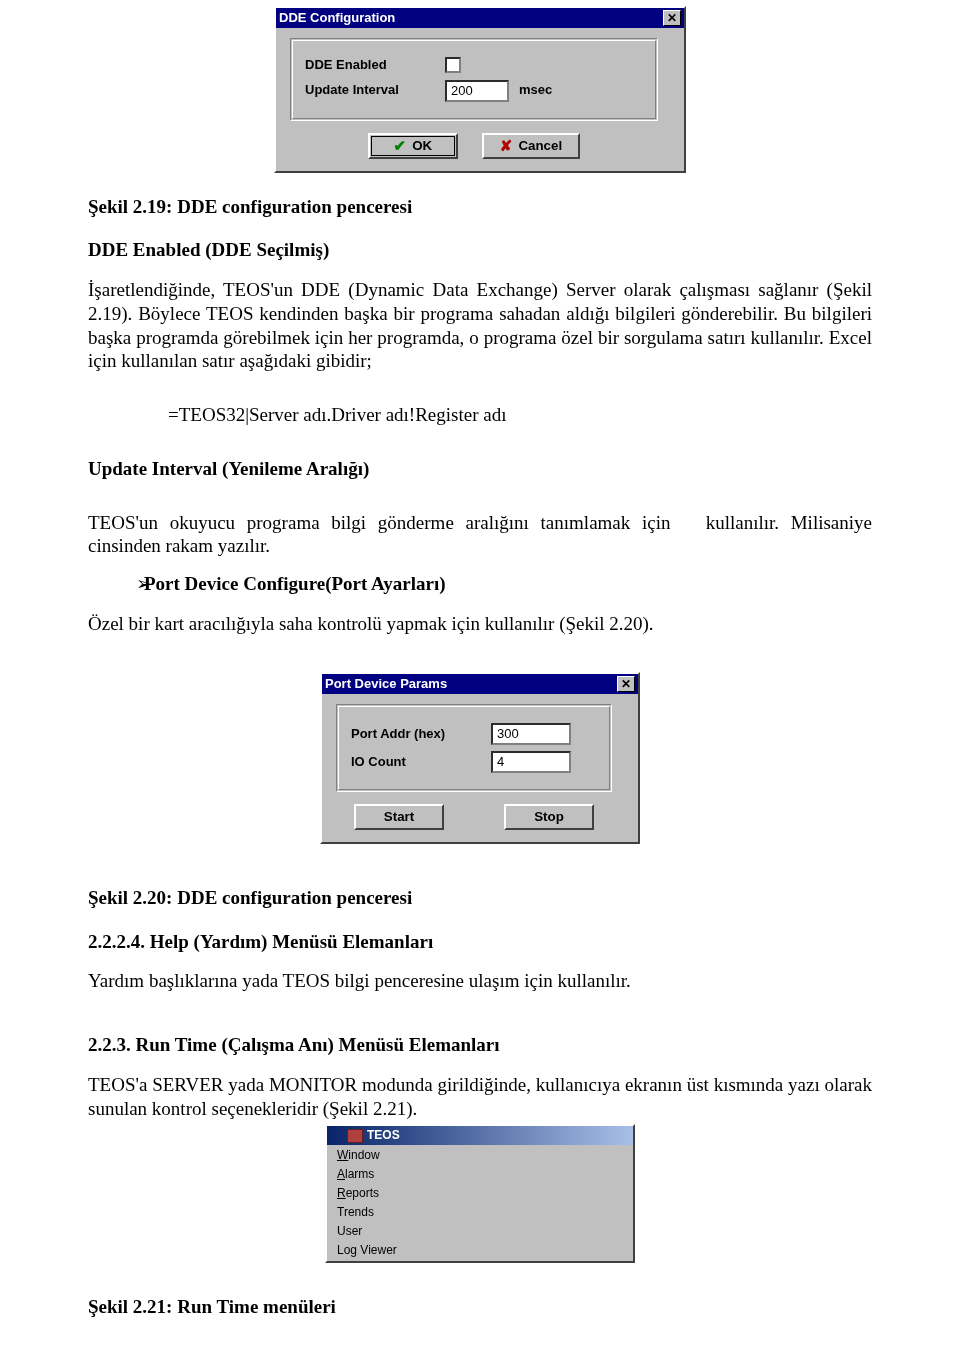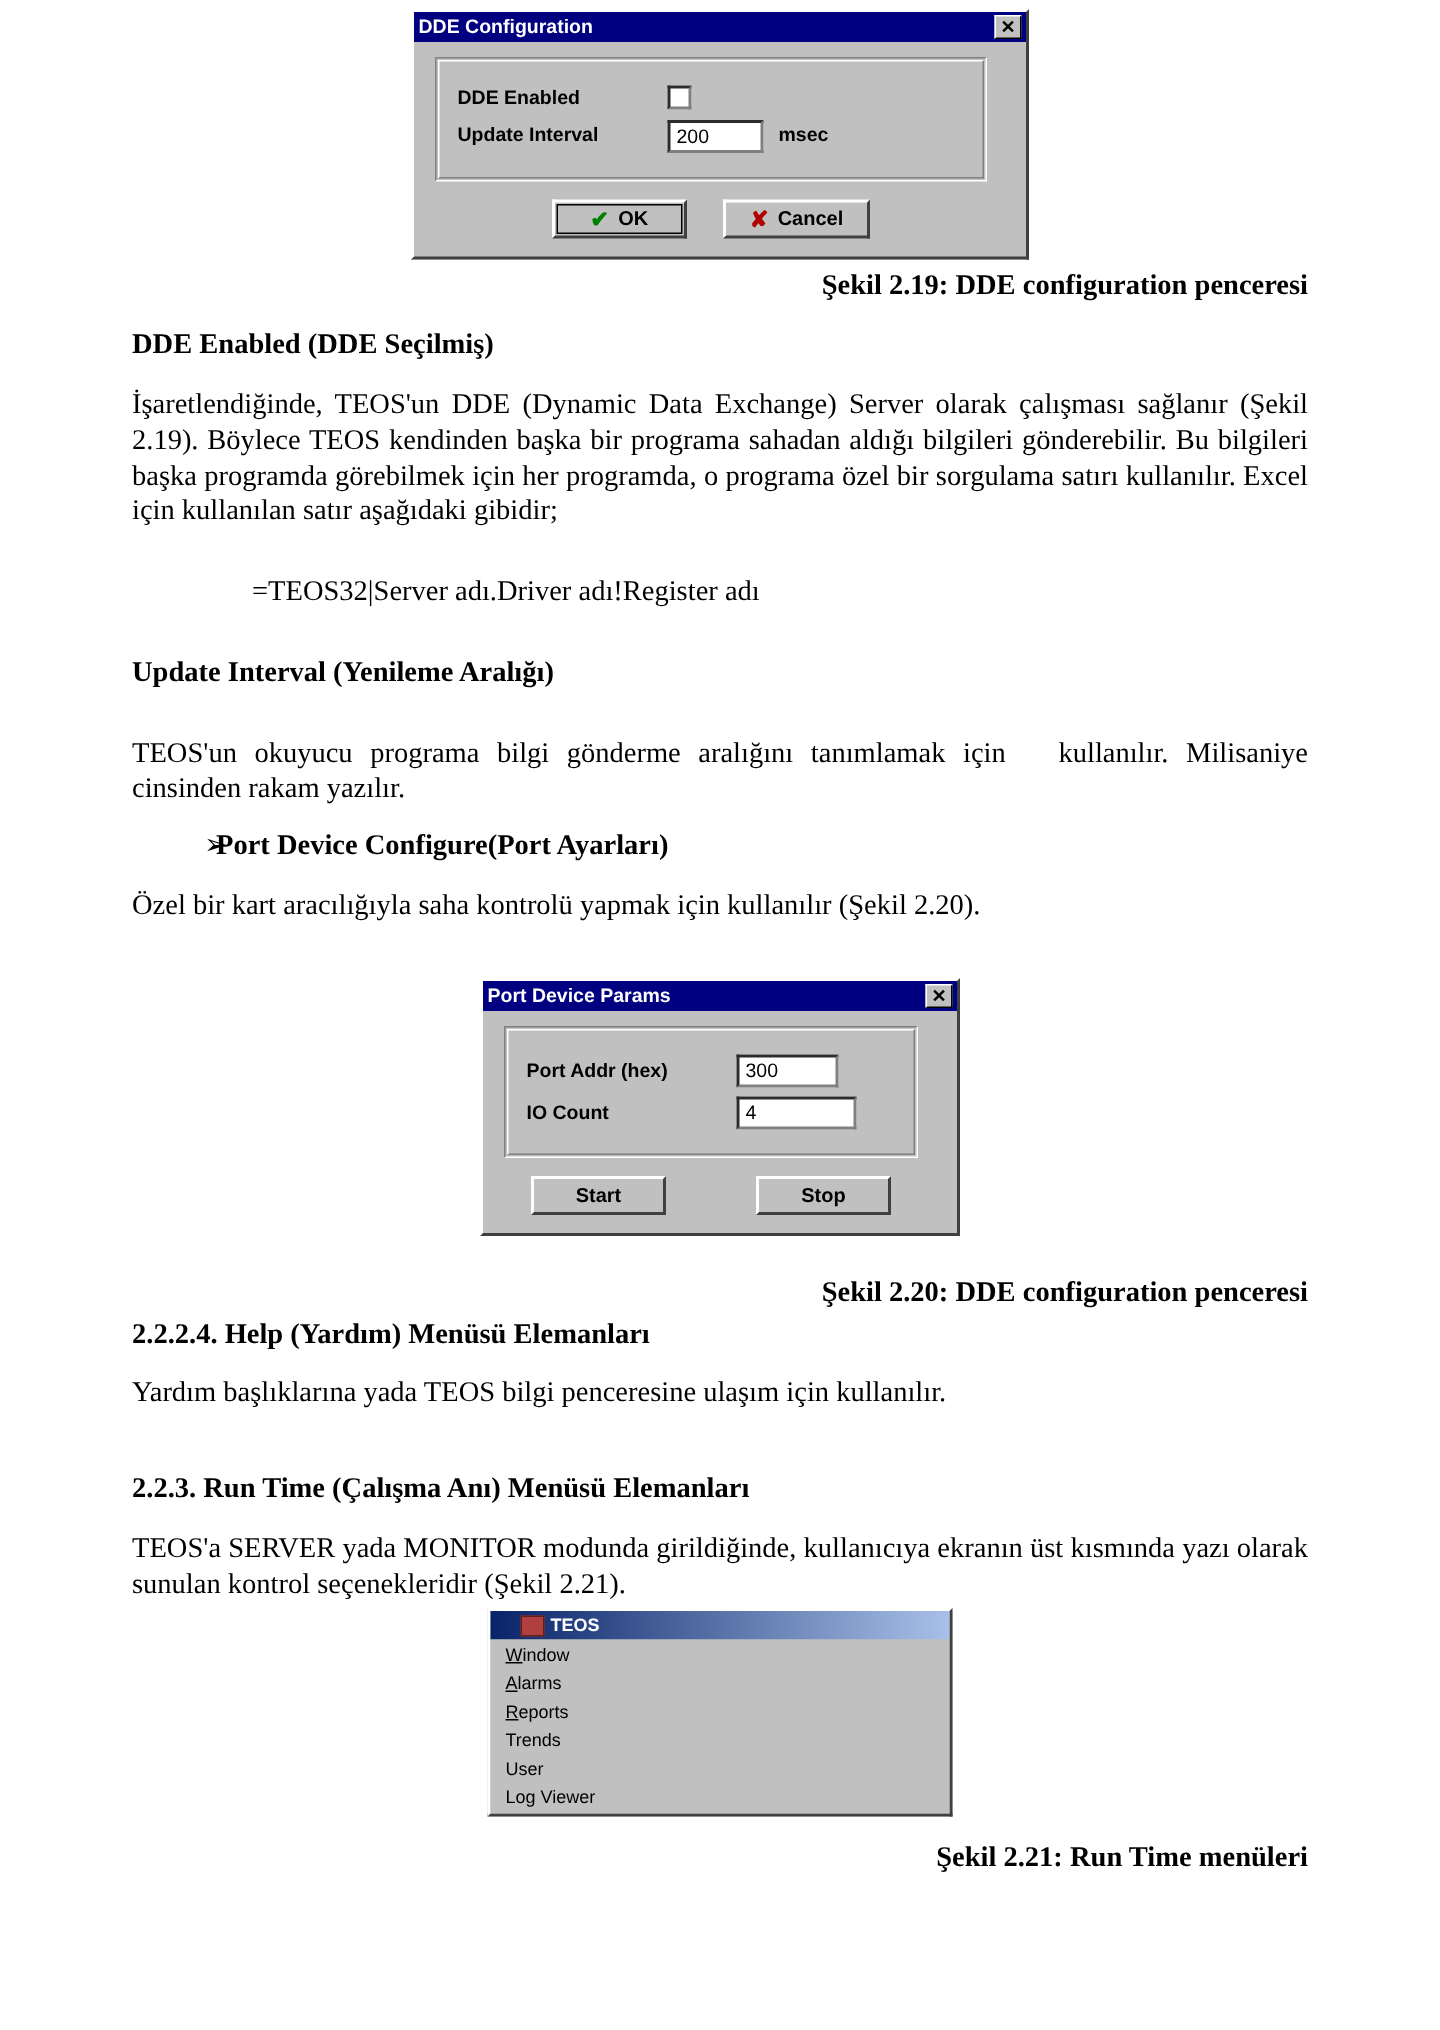--- a/index.html
+++ b/index.html
@@ -18,21 +18,21 @@
   .lbl { font-weight: bold; min-width: 140px; }
   .field { background: #fff; border: 2px inset #808080; padding: 2px 4px; min-width: 54px; height: 22px; font-family: inherit; font-size: 13px; }
   .chk { width: 16px; height: 16px; background: #fff; border: 2px inset #808080; }
   .unit { font-weight: bold; margin-left: 10px; }
   .btnrow { display: flex; justify-content: center; gap: 24px; margin-top: 12px; }
   .w95btn { background: #c0c0c0; border: 2px solid #fff; border-right-color: #404040; border-bottom-color: #404040; padding: 2px 16px; font-weight: bold; font-family: inherit; display: flex; align-items: center; gap: 6px; min-width: 90px; justify-content: center; height: 26px; }
   .w95btn.hl { outline: 1px solid #000; outline-offset: -4px; }
   .ok-icon { color: #008000; font-weight: bold; font-size: 15px; }
   .cancel-icon { color: #b00000; font-weight: bold; font-size: 15px; }
   
-  .caption { text-align: right; font-weight: bold; margin: 4px 0; }
+  .caption { text-align: left; font-weight: bold; margin: 20px 0; }
   p.body { text-align: justify; margin: 16px 0 2px 0; }
   .bold { font-weight: bold; }
   .indent { margin-left: 46px; }
   .indent2 { margin-left: 38px; }
   .bullet-line { display: flex; }
   .bullet-sym { width: 56px; text-align: center; font-size: 19px; }
   .section-h { font-weight: bold; margin-top: 10px; }
   .menubar { background: #c0c0c0; border: 2px solid #fff; border-right-color: #404040; border-bottom-color: #404040; font-family: "MS Sans Serif", Arial, sans-serif; font-size: 12px; width: 310px; }
   .mb-title { background: linear-gradient(to right,#082468,#a8c0e8); color:#fff; font-weight:bold; padding:2px 20px; display:flex; align-items:flex-end; }
   .mb-title .ticon { width:16px; height:14px; background:#b04040; margin-right:4px; display:inline-block; border:1px solid #602020; }
@@ -112,21 +112,21 @@
       <div class="titlebar">
         <span>Port Device Params</span>
         <span class="spacer"></span>
         <span class="close-btn">✕</span>
       </div>
       <div class="dlg-body">
         <div class="group">
             <div class="group-inner">
           <div class="row">
             <span class="lbl">Port Addr (hex)</span>
-            <input class="field" style="width: 68px;" value="300">
+            <input class="field" style="width: 80px;" value="300">
           </div>
           <div class="row">
             <span class="lbl">IO Count</span>
             <input class="field" style="width: 80px;" value="4">
           </div>
         </div>
           </div>
         <div class="btnrow" style="gap:60px;">
           <button class="w95btn">
             <span>Start</span>

